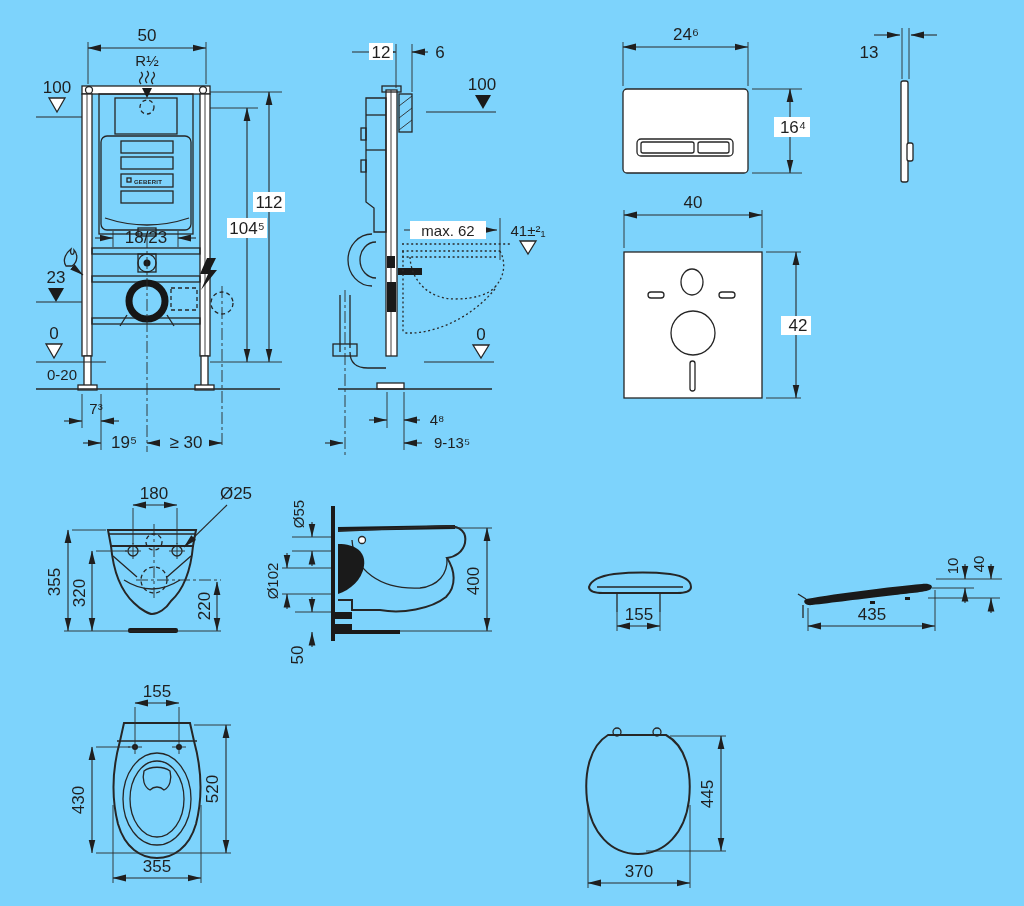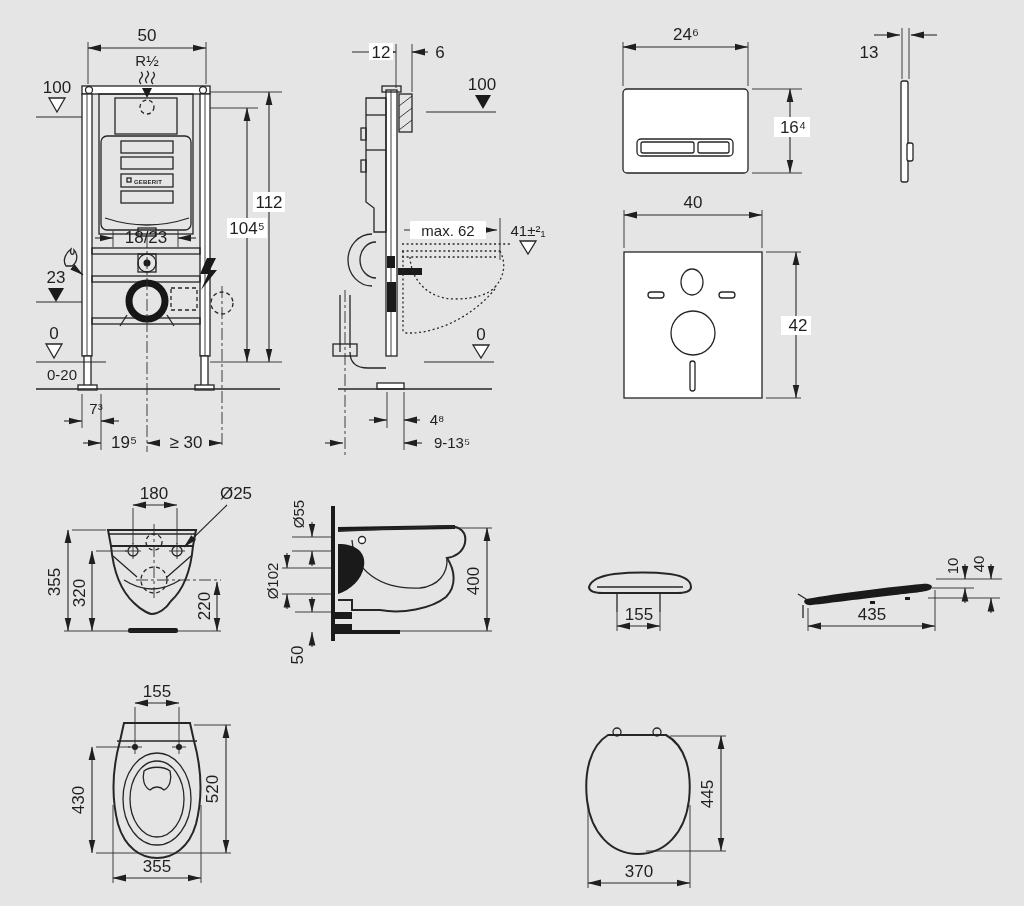--- a/index.html
+++ b/index.html
@@ -1,16 +1,16 @@
 <!DOCTYPE html>
 <html><head>
 <meta charset="utf-8">
 <style>
   html,body { margin:0; padding:0; background:#ffffff; }
-  .sheet { position:relative; width:1024px; height:906px; background:#e5e5e5; overflow:hidden; }
+  .sheet { position:relative; width:1024px; height:906px; background:#7dd3fc; overflow:hidden; }
   svg { font-family:"Liberation Sans","DejaVu Sans",sans-serif; display:block; }
   .ln  { fill:none; stroke:#262626; stroke-width:1.3; }
   .th  { fill:none; stroke:#262626; stroke-width:2; }
   .thk { fill:none; stroke:#1a1a1a; stroke-width:4; }
   .dim { fill:none; stroke:#2a2a2a; stroke-width:1.1; }
   .ext { fill:none; stroke:#2a2a2a; stroke-width:0.9; }
   .dash{ stroke-dasharray:4 3; }
   .dot { fill:none; stroke:#2a2a2a; stroke-width:1.3; stroke-dasharray:2 2.6; }
   .cl  { fill:none; stroke:#2a2a2a; stroke-width:0.9; stroke-dasharray:12 3 3 3; }
   .blk { fill:#1a1a1a; stroke:none; }

